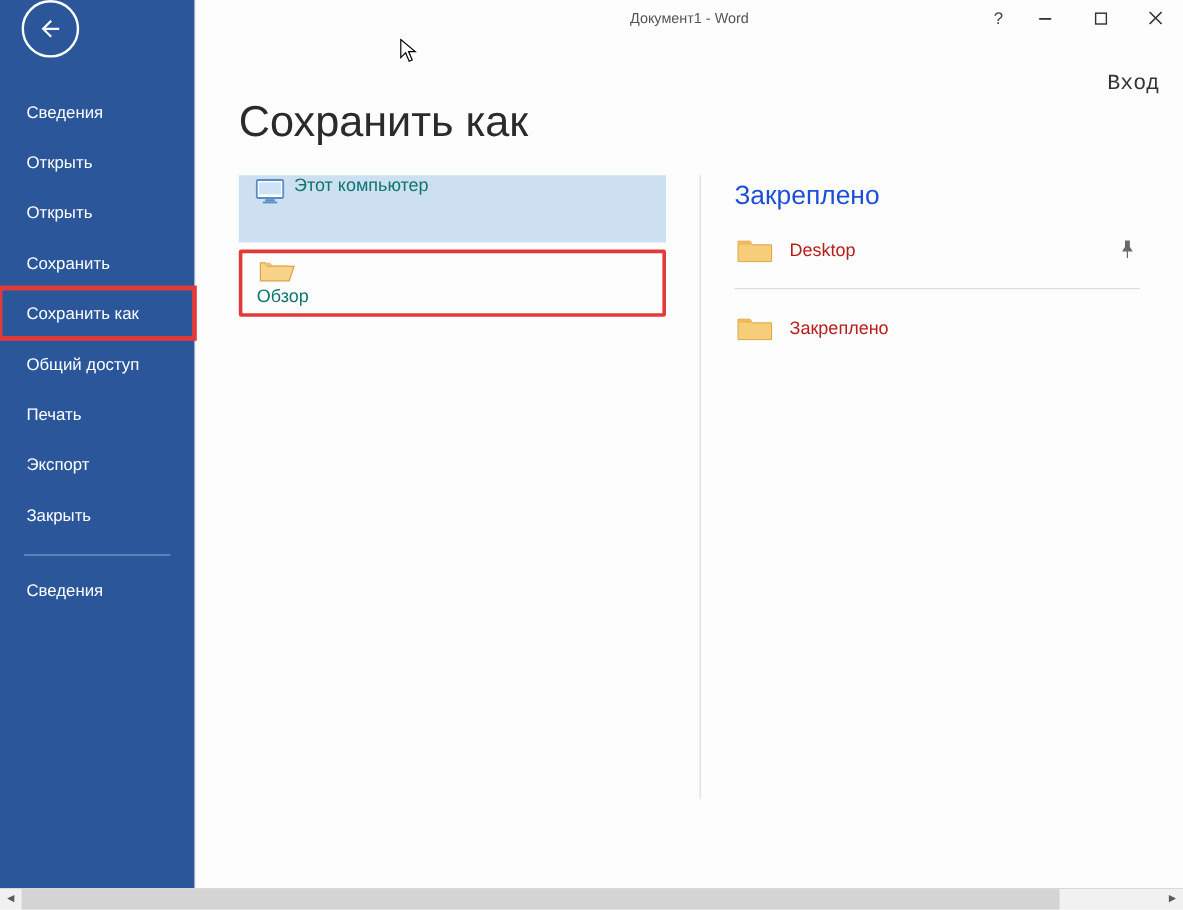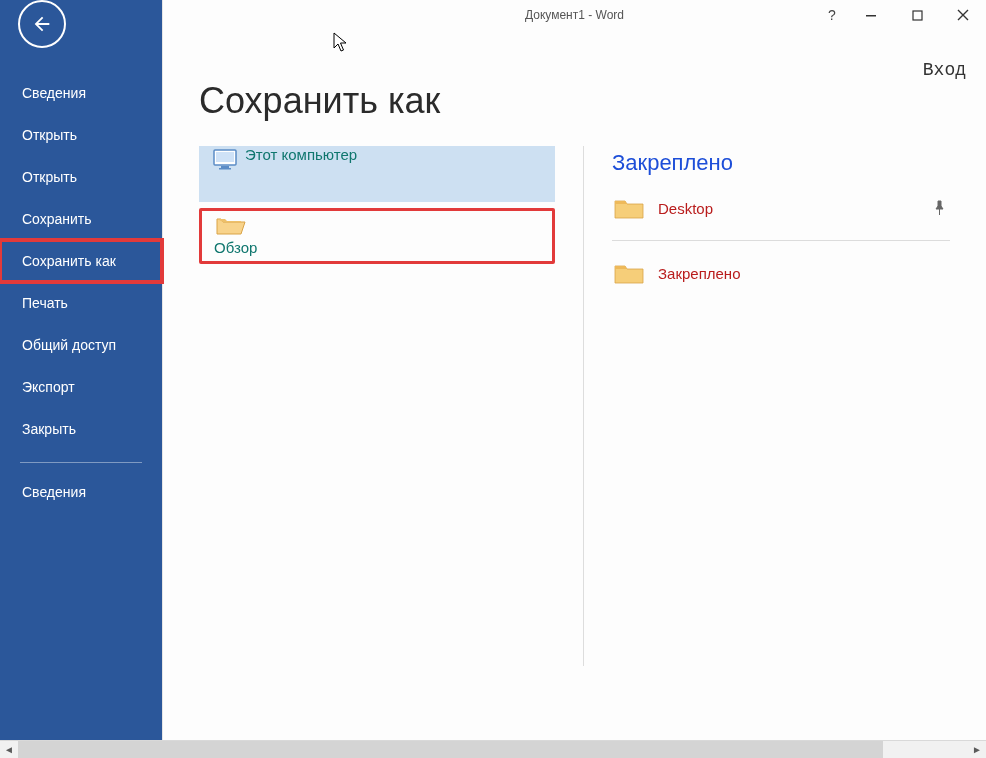--- a/index.html
+++ b/index.html
@@ -251,22 +251,22 @@
         <svg viewBox="0 0 24 24">
             <path d="M20 11H7.83l5.59-5.59L12 4l-8 8 8 8 1.41-1.41L7.83 13H20z"></path>
           </svg>
       </div>
       <div class="menu">
         <div class="menu-item">Сведения</div>
         <div class="menu-item">Открыть</div>
         <div class="menu-item">Открыть</div>
         <div class="menu-item">Сохранить</div>
         <div class="menu-item active-highlight">Сохранить как</div>
+        <div class="menu-item">Общий доступ</div>
         <div class="menu-item">Печать</div>
-        <div class="menu-item">Общий доступ</div>
         <div class="menu-item">Экспорт</div>
         <div class="menu-item">Закрыть</div>
         <div class="menu-divider"></div>
         <div class="menu-item">Сведения</div>
       </div>
     </div>
 
     <div class="main">
       <div class="titlebar">
         <div class="window-title">Документ1 - Word</div>

